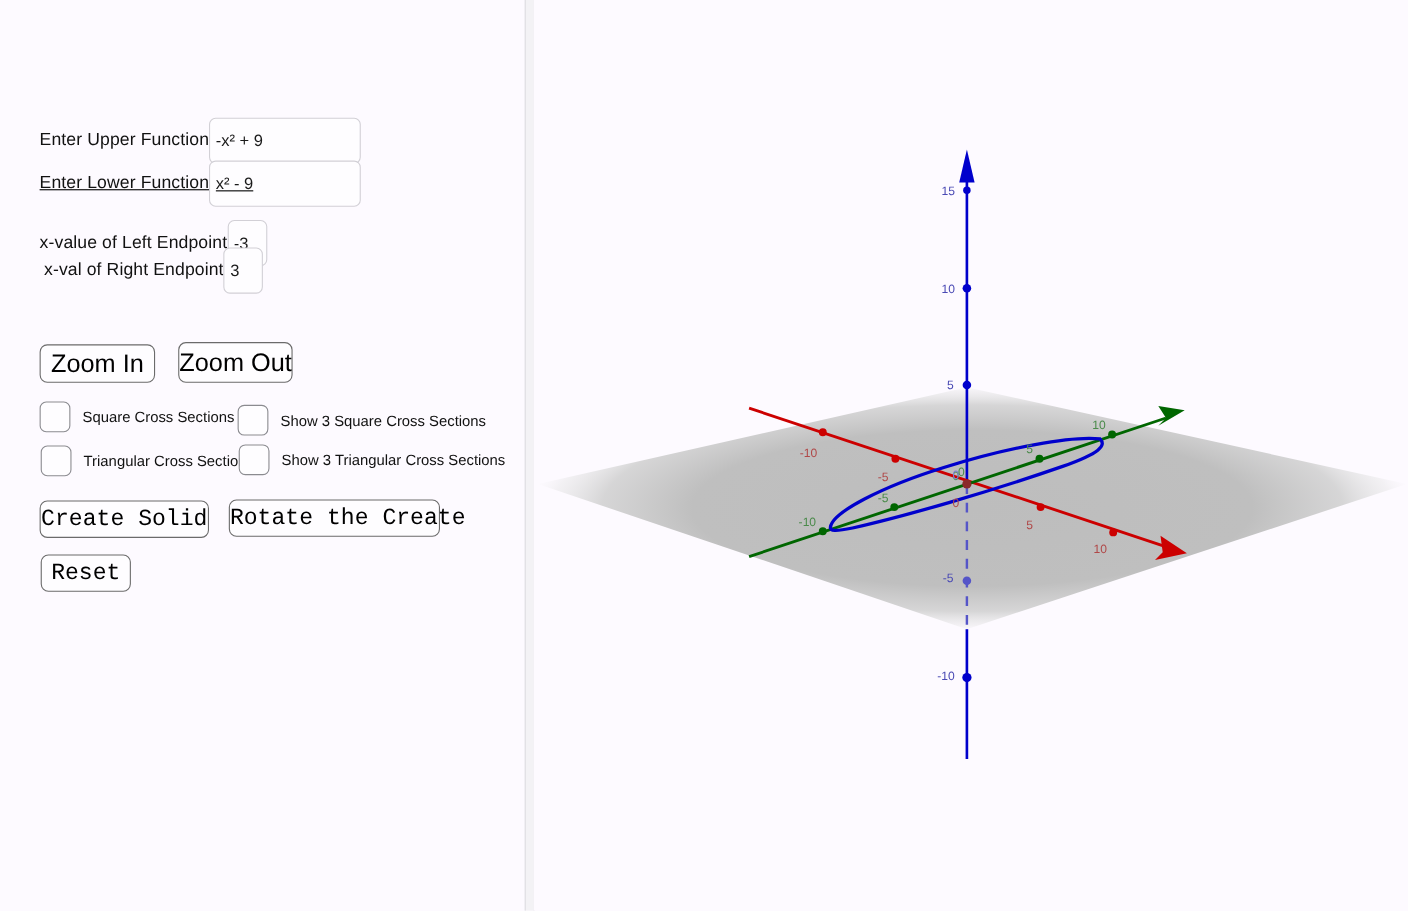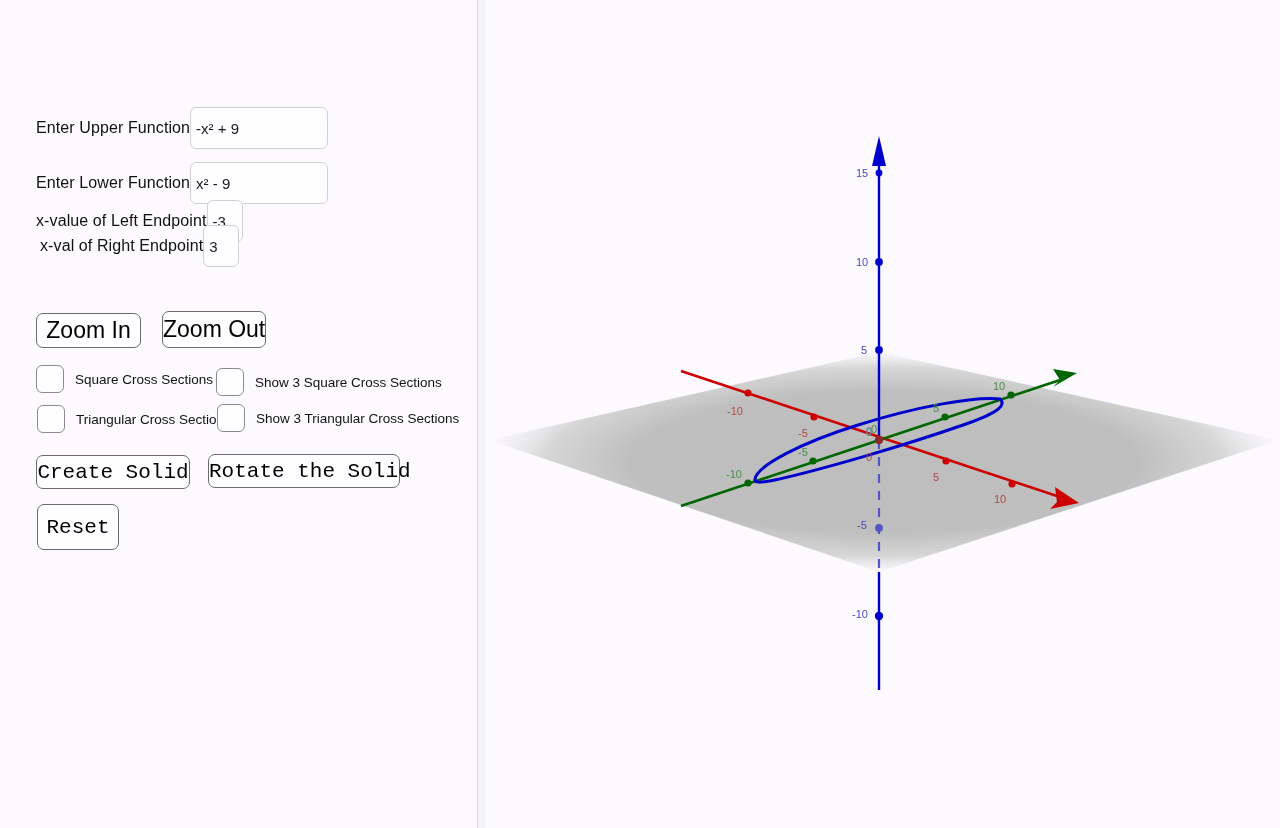--- a/index.html
+++ b/index.html
@@ -122,21 +122,21 @@
 
 <div id="app">
 
   <div id="left-panel">
 
     <div class="field-row" style="left:36px; top:113px;">
       <span class="field-label">Enter Upper Function</span>
       <input class="field-input wide" type="text" value="-x² + 9" style="">
     </div>
 
-    <div class="field-row" style="left:36px; top:168px;">
+    <div class="field-row" style="left:36px; top:152px;text-decoration:underline;">
       <span class="field-label">Enter Lower Function</span>
       <input class="field-input wide" type="text" value="x² - 9" style="">
     </div>
 
     <div class="field-row" style="left:36px; top:206px;">
       <span class="field-label">x-value of Left Endpoint</span>
       <input class="field-input narrow" type="text" value="-3" style="">
     </div>
 
     <div class="field-row" style="left:40px; top:231px;">
@@ -158,22 +158,22 @@
     <div class="cb-row" style="left:37px; top:405px;">
       <span class="cb-box"></span>
       <span class="cb-label">Triangular Cross Sections</span>
     </div>
     <div class="cb-row" style="left:217px; top:404px;">
       <span class="cb-box"></span>
       <span class="cb-label">Show 3 Triangular Cross Sections</span>
     </div>
 
     <button class="btn med" style="left:36px; top:455px; width:154px; height:34px;">Create Solid</button>
-    <button class="btn med" style="left:208px; top:454px; width:192px; height:34px;">Rotate the Solid</button>
-    <button class="btn med" style="left:37px; top:504px; width:82px; height:46px;">Reset</button>
+    <button class="btn med" style="left:208px; top:454px; width:192px; height:34px;">Rotate the Create</button>
+    <button class="btn med" style="left:37px; top:504px; width:82px; height:34px;">Reset</button>
   </div>
 
   <div id="divider"></div>
 
   <div id="graphics">
     <svg width="795" height="828" viewBox="485 0 795 828" xmlns="http://www.w3.org/2000/svg">
       <defs>
         <radialGradient id="planeFade" cx="50%" cy="50%" r="52%">
           <stop offset="0%" stop-color="#bdbdbd" stop-opacity="1"></stop>
           <stop offset="62%" stop-color="#bfbfbf" stop-opacity="1"></stop>

